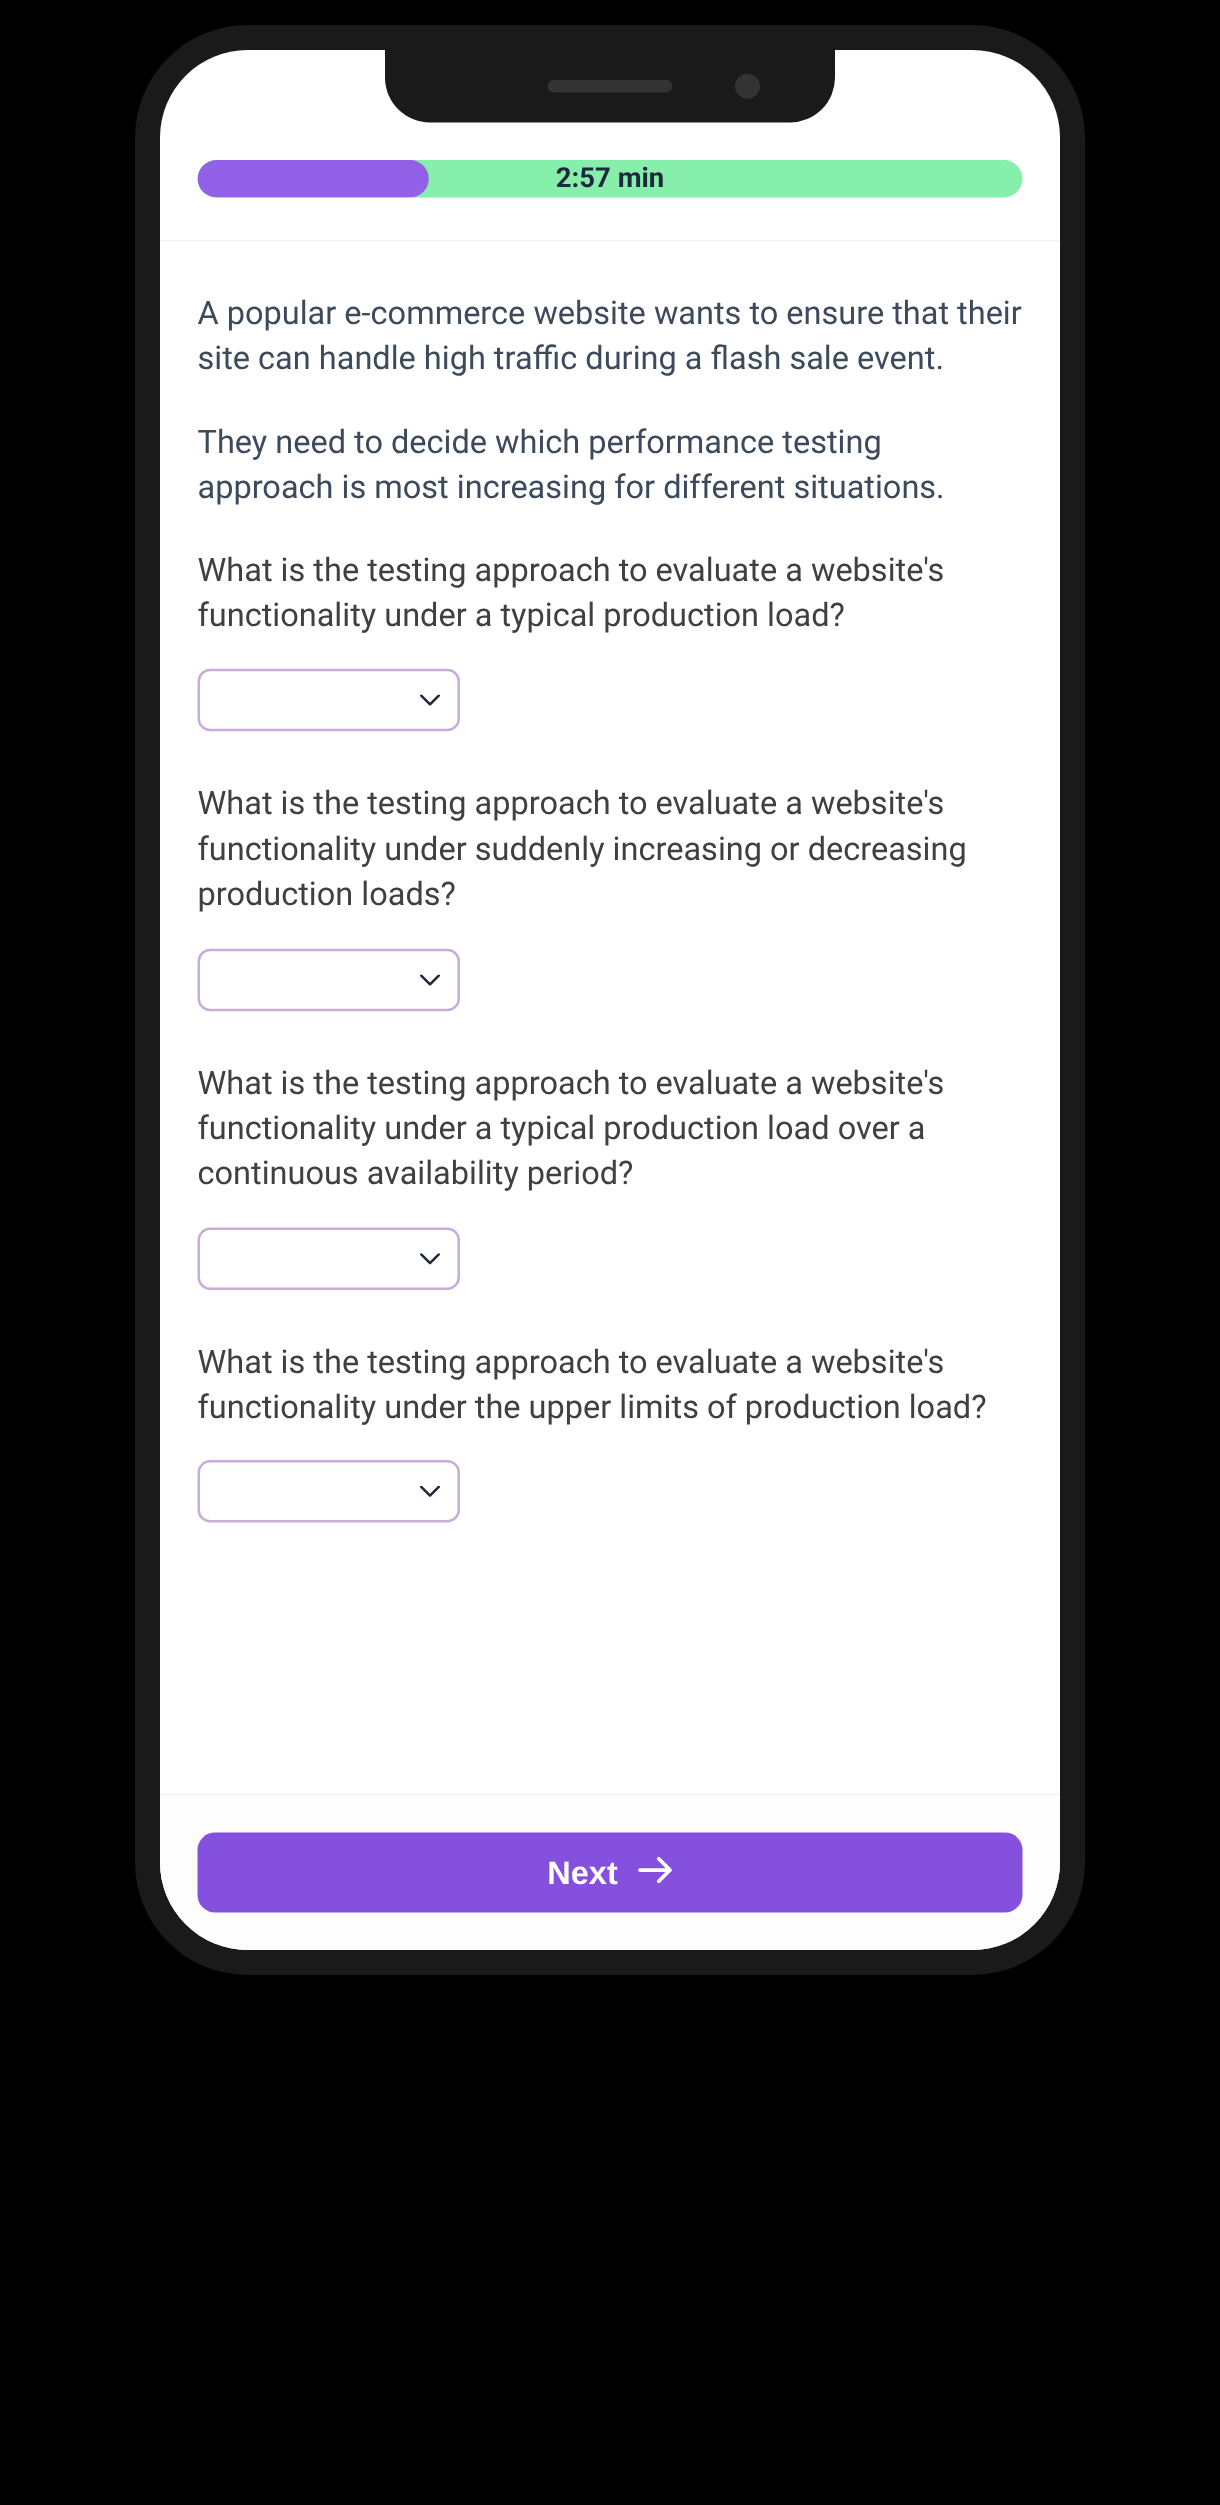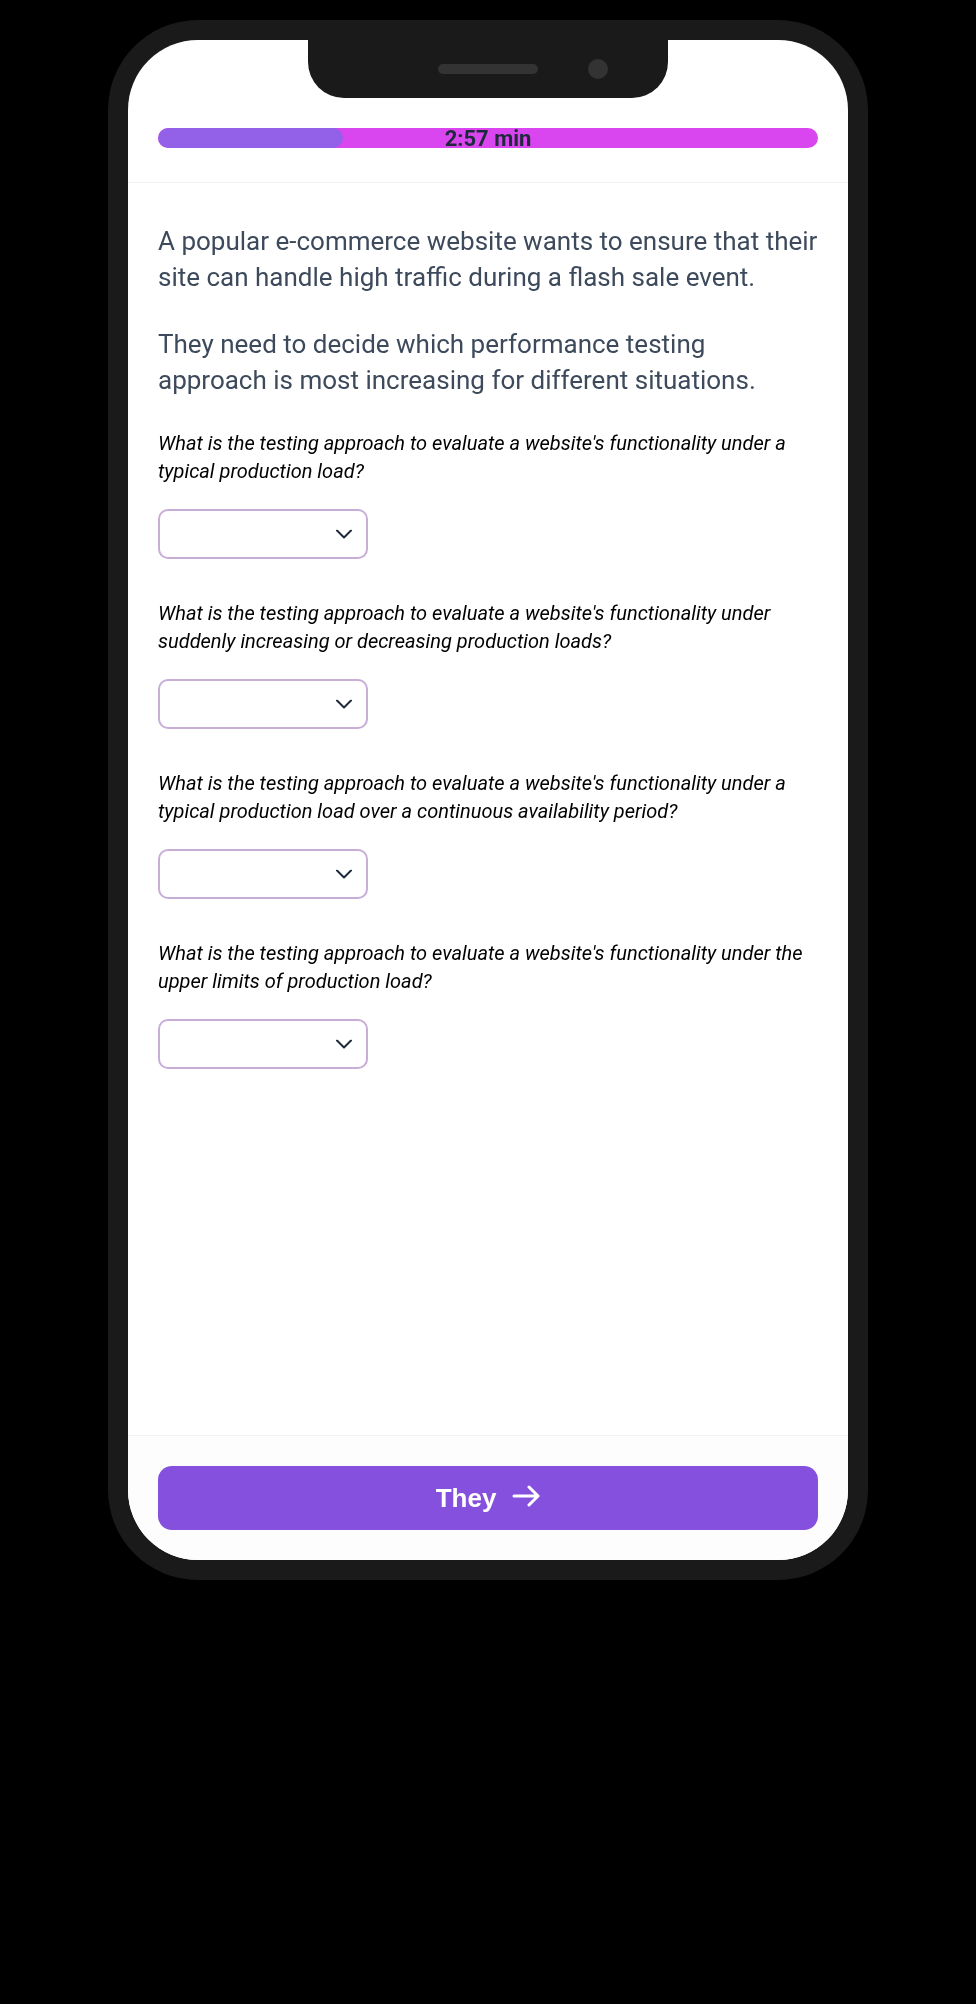--- a/index.html
+++ b/index.html
@@ -77,22 +77,22 @@
       flex-direction: column;
       padding-top: 88px;
     }
     
     .progress-section {
       padding: 0 30px 20px;
     }
     
     .progress-bar {
       width: 100%;
-      height: 20px;
-      background: #d946ef;
+      height: 30px;
+      background: #86efac;
       border-radius: 17px;
       position: relative;
       overflow: hidden;
     }
     
     .progress-fill {
       height: 100%;
       width: 28%;
       background: #9360e8;
       border-radius: 17px;
@@ -122,25 +122,24 @@
     }
     
     .question-text {
       font-size: 26px;
       line-height: 1.4;
       color: #3d4a5c;
       margin-bottom: 30px;
     }
     
     .sub-question {
-      font-size: 20px;
+      font-size: 26px;
       line-height: 1.4;
-      color: #000000;
+      color: #404040;
       margin-bottom: 24px;
-      font-style: italic;
     }
     
     .select-wrapper {
       position: relative;
       width: 210px;
       margin-bottom: 40px;
     }
     
     .custom-select {
       width: 100%;
@@ -256,21 +255,21 @@
             <svg width="16" height="10" viewBox="0 0 16 10" fill="none">
               <path d="M1 1L8 8L15 1" stroke="#1e293b" stroke-width="2" stroke-linecap="round" stroke-linejoin="round"></path>
             </svg>
           </span>
         </div>
 
       </div>
 
       <div class="footer-section">
         <button class="next-button">
-          <span>They</span>
+          <span>Next</span>
           <span>
             <svg width="28" height="22" viewBox="0 0 28 22" fill="none">
               <path d="M2 11H26M26 11L17 2M26 11L17 20" stroke="#fff" stroke-width="3" stroke-linecap="round" stroke-linejoin="round"></path>
             </svg>
           </span>
         </button>
       </div>
 
     </div>
   </div>

